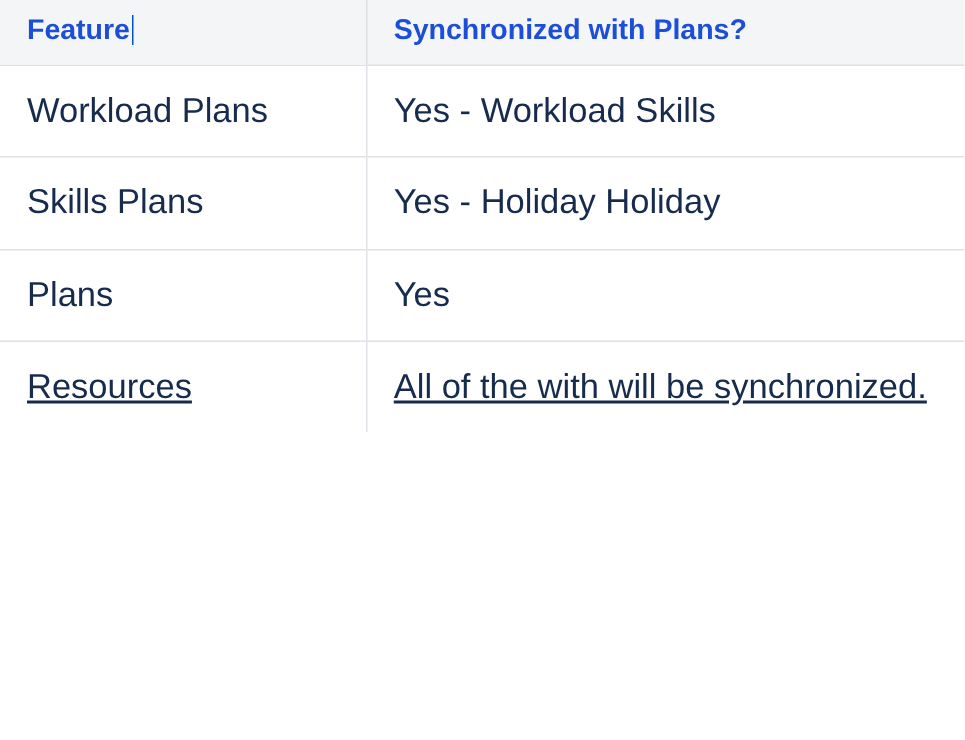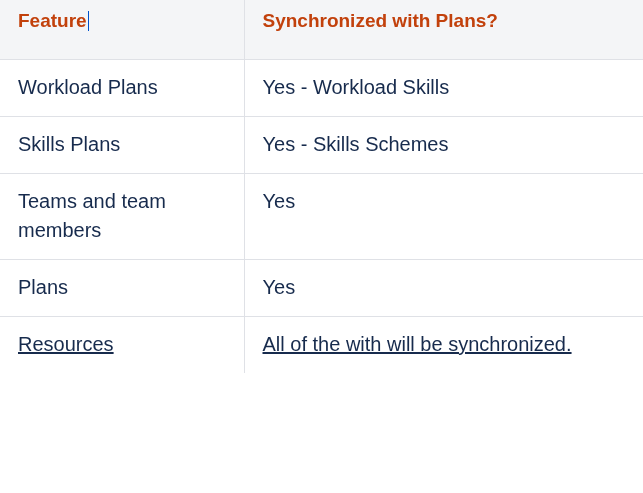--- a/index.html
+++ b/index.html
@@ -24,41 +24,41 @@
     table-layout: fixed;
   }
   table.feature-table col.c1 { width: 244px; }
   table.feature-table col.c2 { width: 399px; }
 
   table.feature-table thead th {
     background: #f4f5f7;
     text-align: left;
     font-weight: bold;
     font-size: 19px;
-    color: #c2410c;
-    padding: 10px 14px 27px 18px;
+    color: #1d4ed8;
+    padding: 10px 14px 11px 18px;
     border-bottom: 1px solid #dfe1e6;
     vertical-align: middle;
     white-space: nowrap;
   }
   table.feature-table thead th.col-1 {
     border-right: 1px solid #dfe1e6;
     position: relative;
   }
   
   .caret {
     display: inline-block;
     width: 1px;
     height: 20px;
     background: #0052cc;
     vertical-align: -4px;
     margin-left: 1px;
   }
   table.feature-table tbody td {
-    font-size: 20px;
+    font-size: 23px;
     line-height: 1.45;
     color: #172b4d;
     padding: 13px 14px 14px 18px;
     border-bottom: 1px solid #dfe1e6;
     vertical-align: top;
     word-wrap: break-word;
     margin-left: 16px;
   }
   table.feature-table tbody td.col-1 {
     border-right: 1px solid #dfe1e6;
@@ -83,25 +83,21 @@
         <th class="col-2">Synchronized with Plans?</th>
       </tr>
     </thead>
     <tbody>
       <tr>
         <td class="col-1">Workload Plans</td>
         <td class="col-2">Yes - Workload Skills</td>
       </tr>
       <tr>
         <td class="col-1">Skills Plans</td>
-        <td class="col-2">Yes - Skills Schemes</td>
-      </tr>
-      <tr>
-        <td class="col-1">Teams and team members</td>
-        <td class="col-2">Yes</td>
+        <td class="col-2">Yes - Holiday Holiday</td>
       </tr>
       <tr>
         <td class="col-1">Plans</td>
         <td class="col-2">Yes</td>
       </tr>
       <tr>
         <td class="col-1">Resources</td>
         <td class="col-2">All of the with will be synchronized.</td>
       </tr>
     </tbody>

